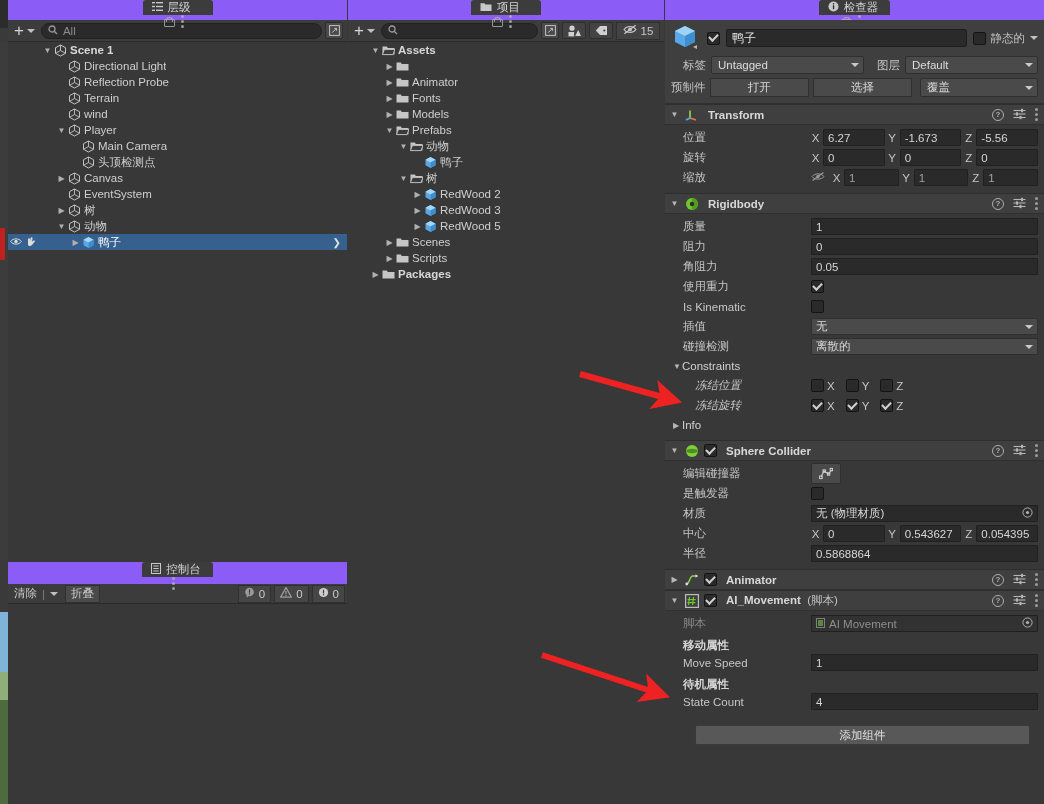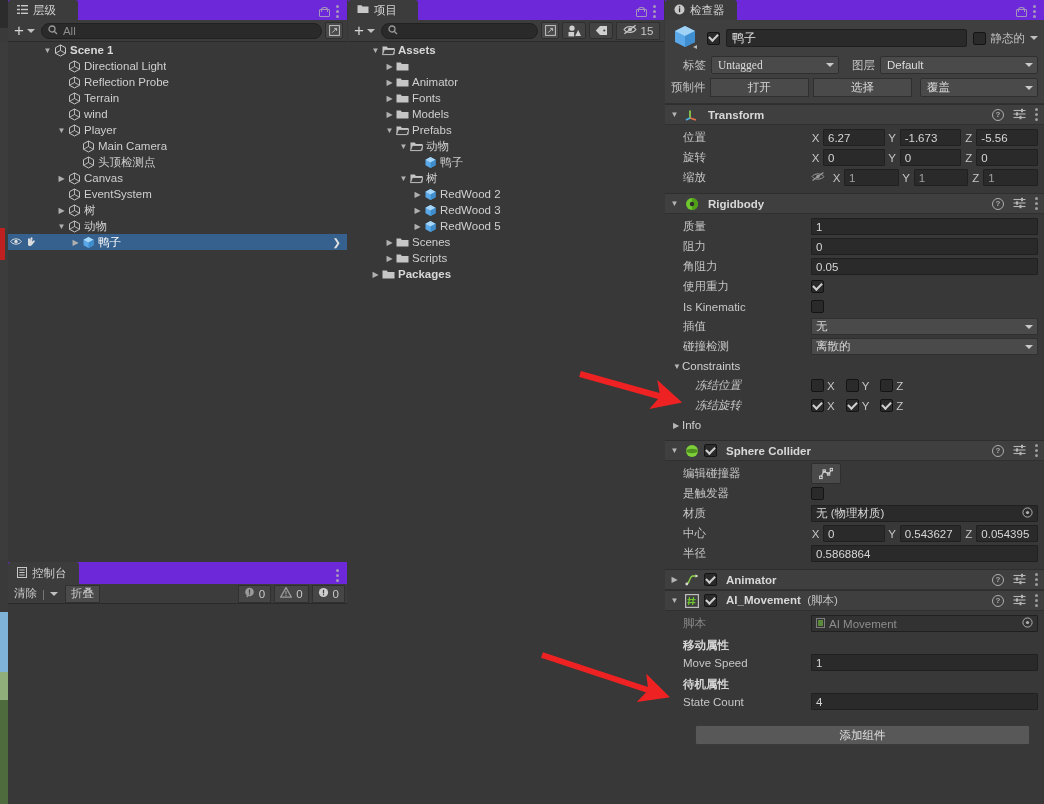--- a/index.html
+++ b/index.html
@@ -8,22 +8,23 @@
     background:#383838;
     font-family:"Liberation Sans","DejaVu Sans",sans-serif;
     font-size:11.5px; color:#c4c4c4;
     -webkit-font-smoothing:antialiased;
   }
   #root { position:relative; width:1044px; height:804px; }
 
   
   .panel { position:absolute; background:#383838; overflow:hidden; }
   .tabbar {
-    height:20px; background:#6d28d9; display:flex; align-items:flex-end;
+    height:20px; background:#8b5cf6; display:flex; align-items:center;
     position:relative;
+    flex-direction:column;
   }
   .tab {
     height:20px; background:#3c3c3c; display:flex; align-items:center;
     gap:5px; padding:0 12px 0 9px; font-size:11.5px; color:#d2d2d2;
     border-top-left-radius:3px; border-top-right-radius:3px;
     min-width:70px;
   }
   .tabbar .spacer { flex:1; }
   .tabicons { display:flex; align-items:center; gap:8px; padding:0 8px 2px 0; }
   .lock { width:9px; height:11px; position:relative; opacity:.78; }
@@ -695,21 +696,21 @@
         <span class="cb on"></span>
         <span class="nameinput">鸭子</span>
         <span class="statwrap">
           <span class="cb"></span>
           <span class="flabel">静态的</span>
           <span class="caret-dn"></span>
         </span>
       </div>
       <div class="hdr2">
         <span class="flabel">标签</span>
-        <span class="ddown" style="width:128px;font-family:Liberation Serif, serif;">
+        <span class="ddown" style="width:153px;">
           <span>Untagged</span>
           <span class="tri"></span>
         </span>
         <span class="flabel" style="margin-left:8px;">图层</span>
         <span class="ddown" style="flex:1;">
           <span>Default</span>
           <span class="tri"></span>
         </span>
       </div>
       <div class="hdr3">

